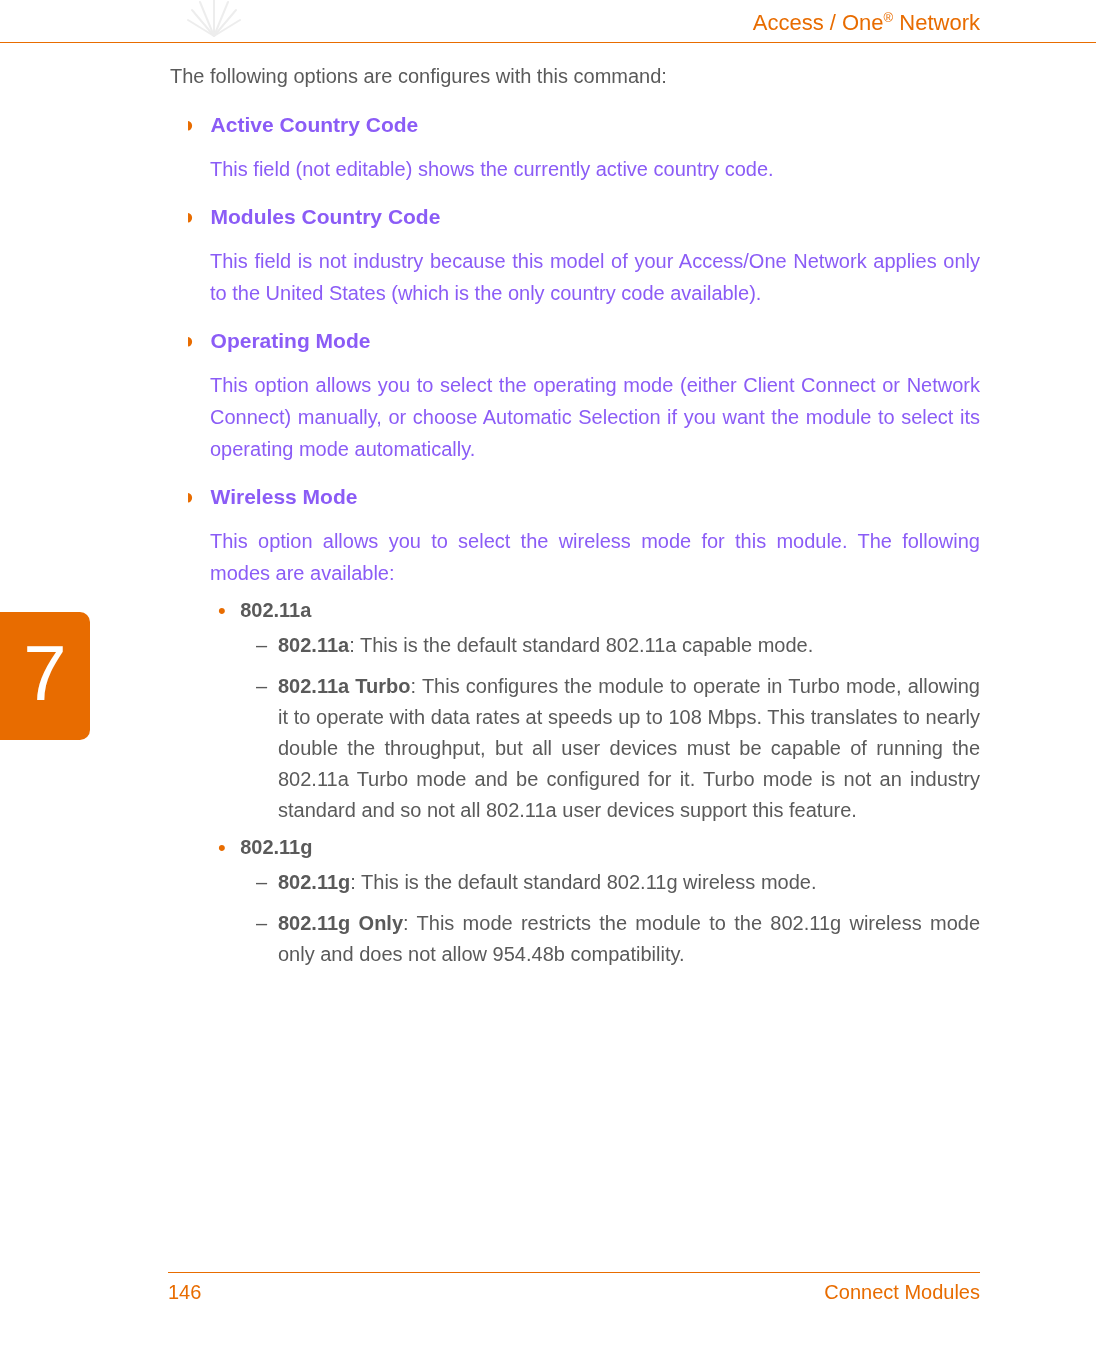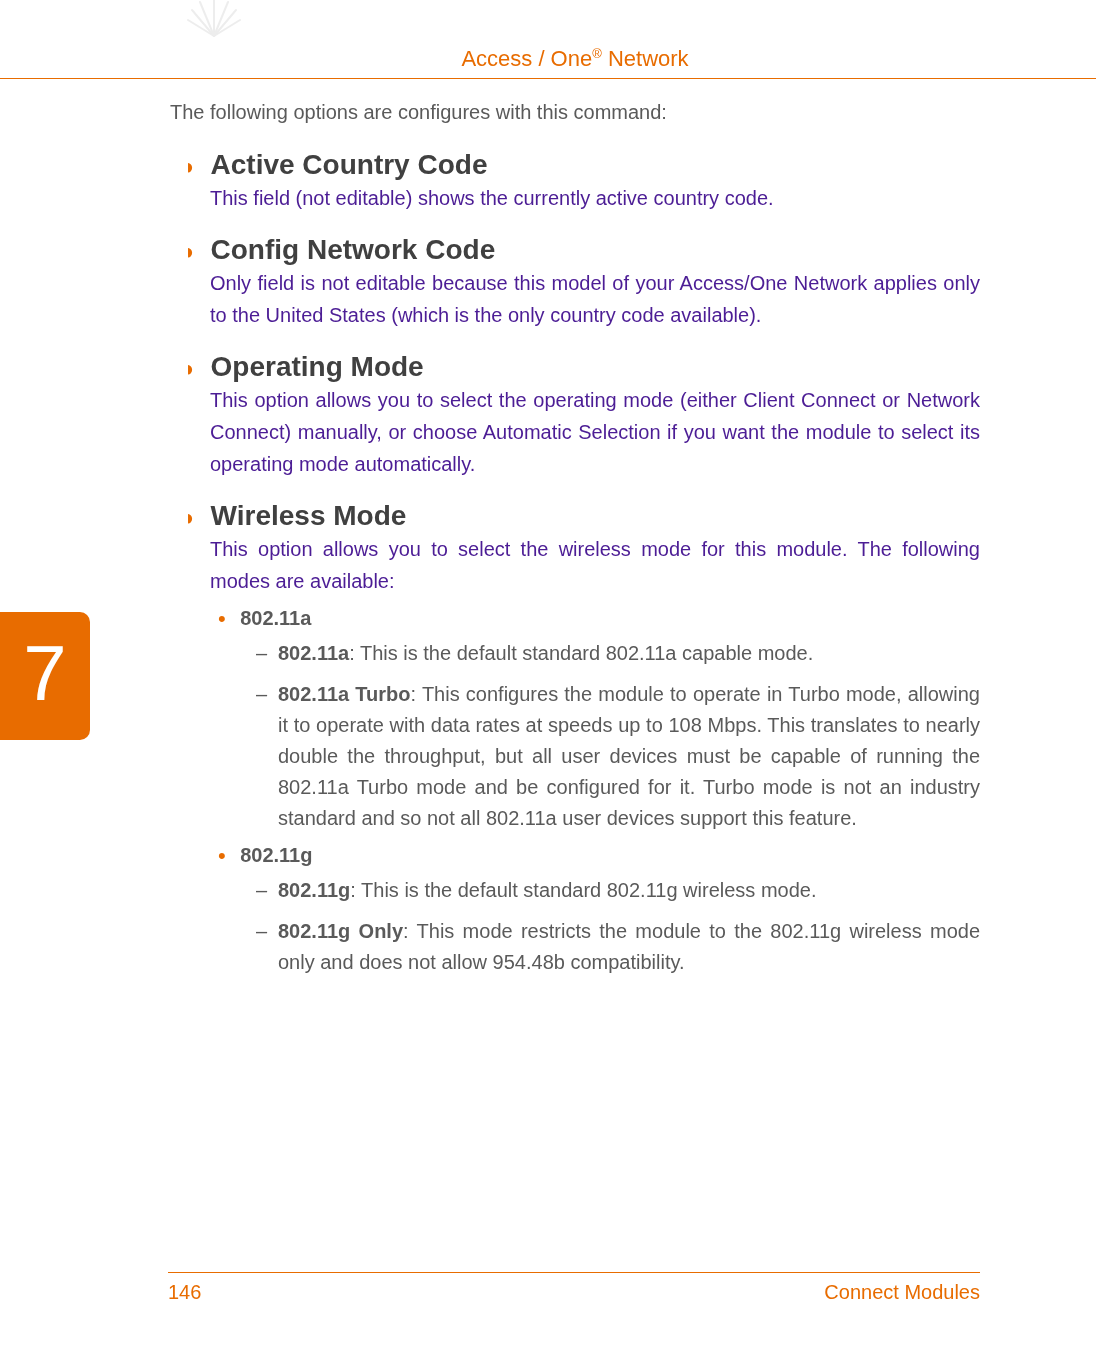--- a/index.html
+++ b/index.html
@@ -22,26 +22,25 @@
       padding: 0;
     }
     .header {
       position: relative;
       width: 100%;
       padding: 10px 116px 0 170px;
       border-bottom: 1px solid #e86c00;
       margin-bottom: 18px;
     }
     .header-right {
-      text-align: center;
+      text-align: right;
       color: #e86c00;
       font-size: 22px;
       font-family: "Optima", "Candara", sans-serif;
       padding-bottom: 6px;
-      margin-top: 36px;
     }
     .header-right sup {
       font-size: 13px;
       vertical-align: super;
     }
     .watermark {
       position: absolute;
       left: 186px;
       top: -6px;
       color: #e6e6e6;
@@ -72,28 +71,28 @@
       display: inline-block;
       margin-left: -26px;
       margin-right: 10px;
       vertical-align: 1px;
       font-weight: bold;
       transform: scaleY(1.1);
     }
     .option-title {
       display: inline;
       font-weight: bold;
-      color: #404040;
-      font-size: 28px;
+      color: #8b5cf6;
+      font-size: 21px;
     }
     .option-desc {
       font-size: 20px;
-      color: #4c1d95;
+      color: #8b5cf6;
       line-height: 1.6;
-      margin-top: 1px;
+      margin-top: 16px;
     }
     .option-desc.justify {
       text-align: justify;
     }
     .sub-list {
       list-style: none;
       padding-left: 32px;
       margin-top: 10px;
     }
     .sub-item {
@@ -198,22 +197,22 @@
     <ul class="options-list">
 
       <li class="option-item">
         <span class="d-bullet">◗</span>
         <span class="option-title">Active Country Code</span>
         <div class="option-desc">This field (not editable) shows the currently active country code.</div>
       </li>
 
       <li class="option-item">
         <span class="d-bullet">◗</span>
-        <span class="option-title">Config Network Code</span>
-        <div class="option-desc justify">Only field is not editable because this model of your Access/One Network applies only to the United States (which is the only country code available).</div>
+        <span class="option-title">Modules Country Code</span>
+        <div class="option-desc justify">This field is not industry because this model of your Access/One Network applies only to the United States (which is the only country code available).</div>
       </li>
 
       <li class="option-item">
         <span class="d-bullet">◗</span>
         <span class="option-title">Operating Mode</span>
         <div class="option-desc justify">This option allows you to select the operating mode (either Client Connect or Network Connect) manually, or choose Automatic Selection if you want the module to select its operating mode automatically.</div>
       </li>
 
       <li class="option-item">
         <span class="d-bullet">◗</span>

